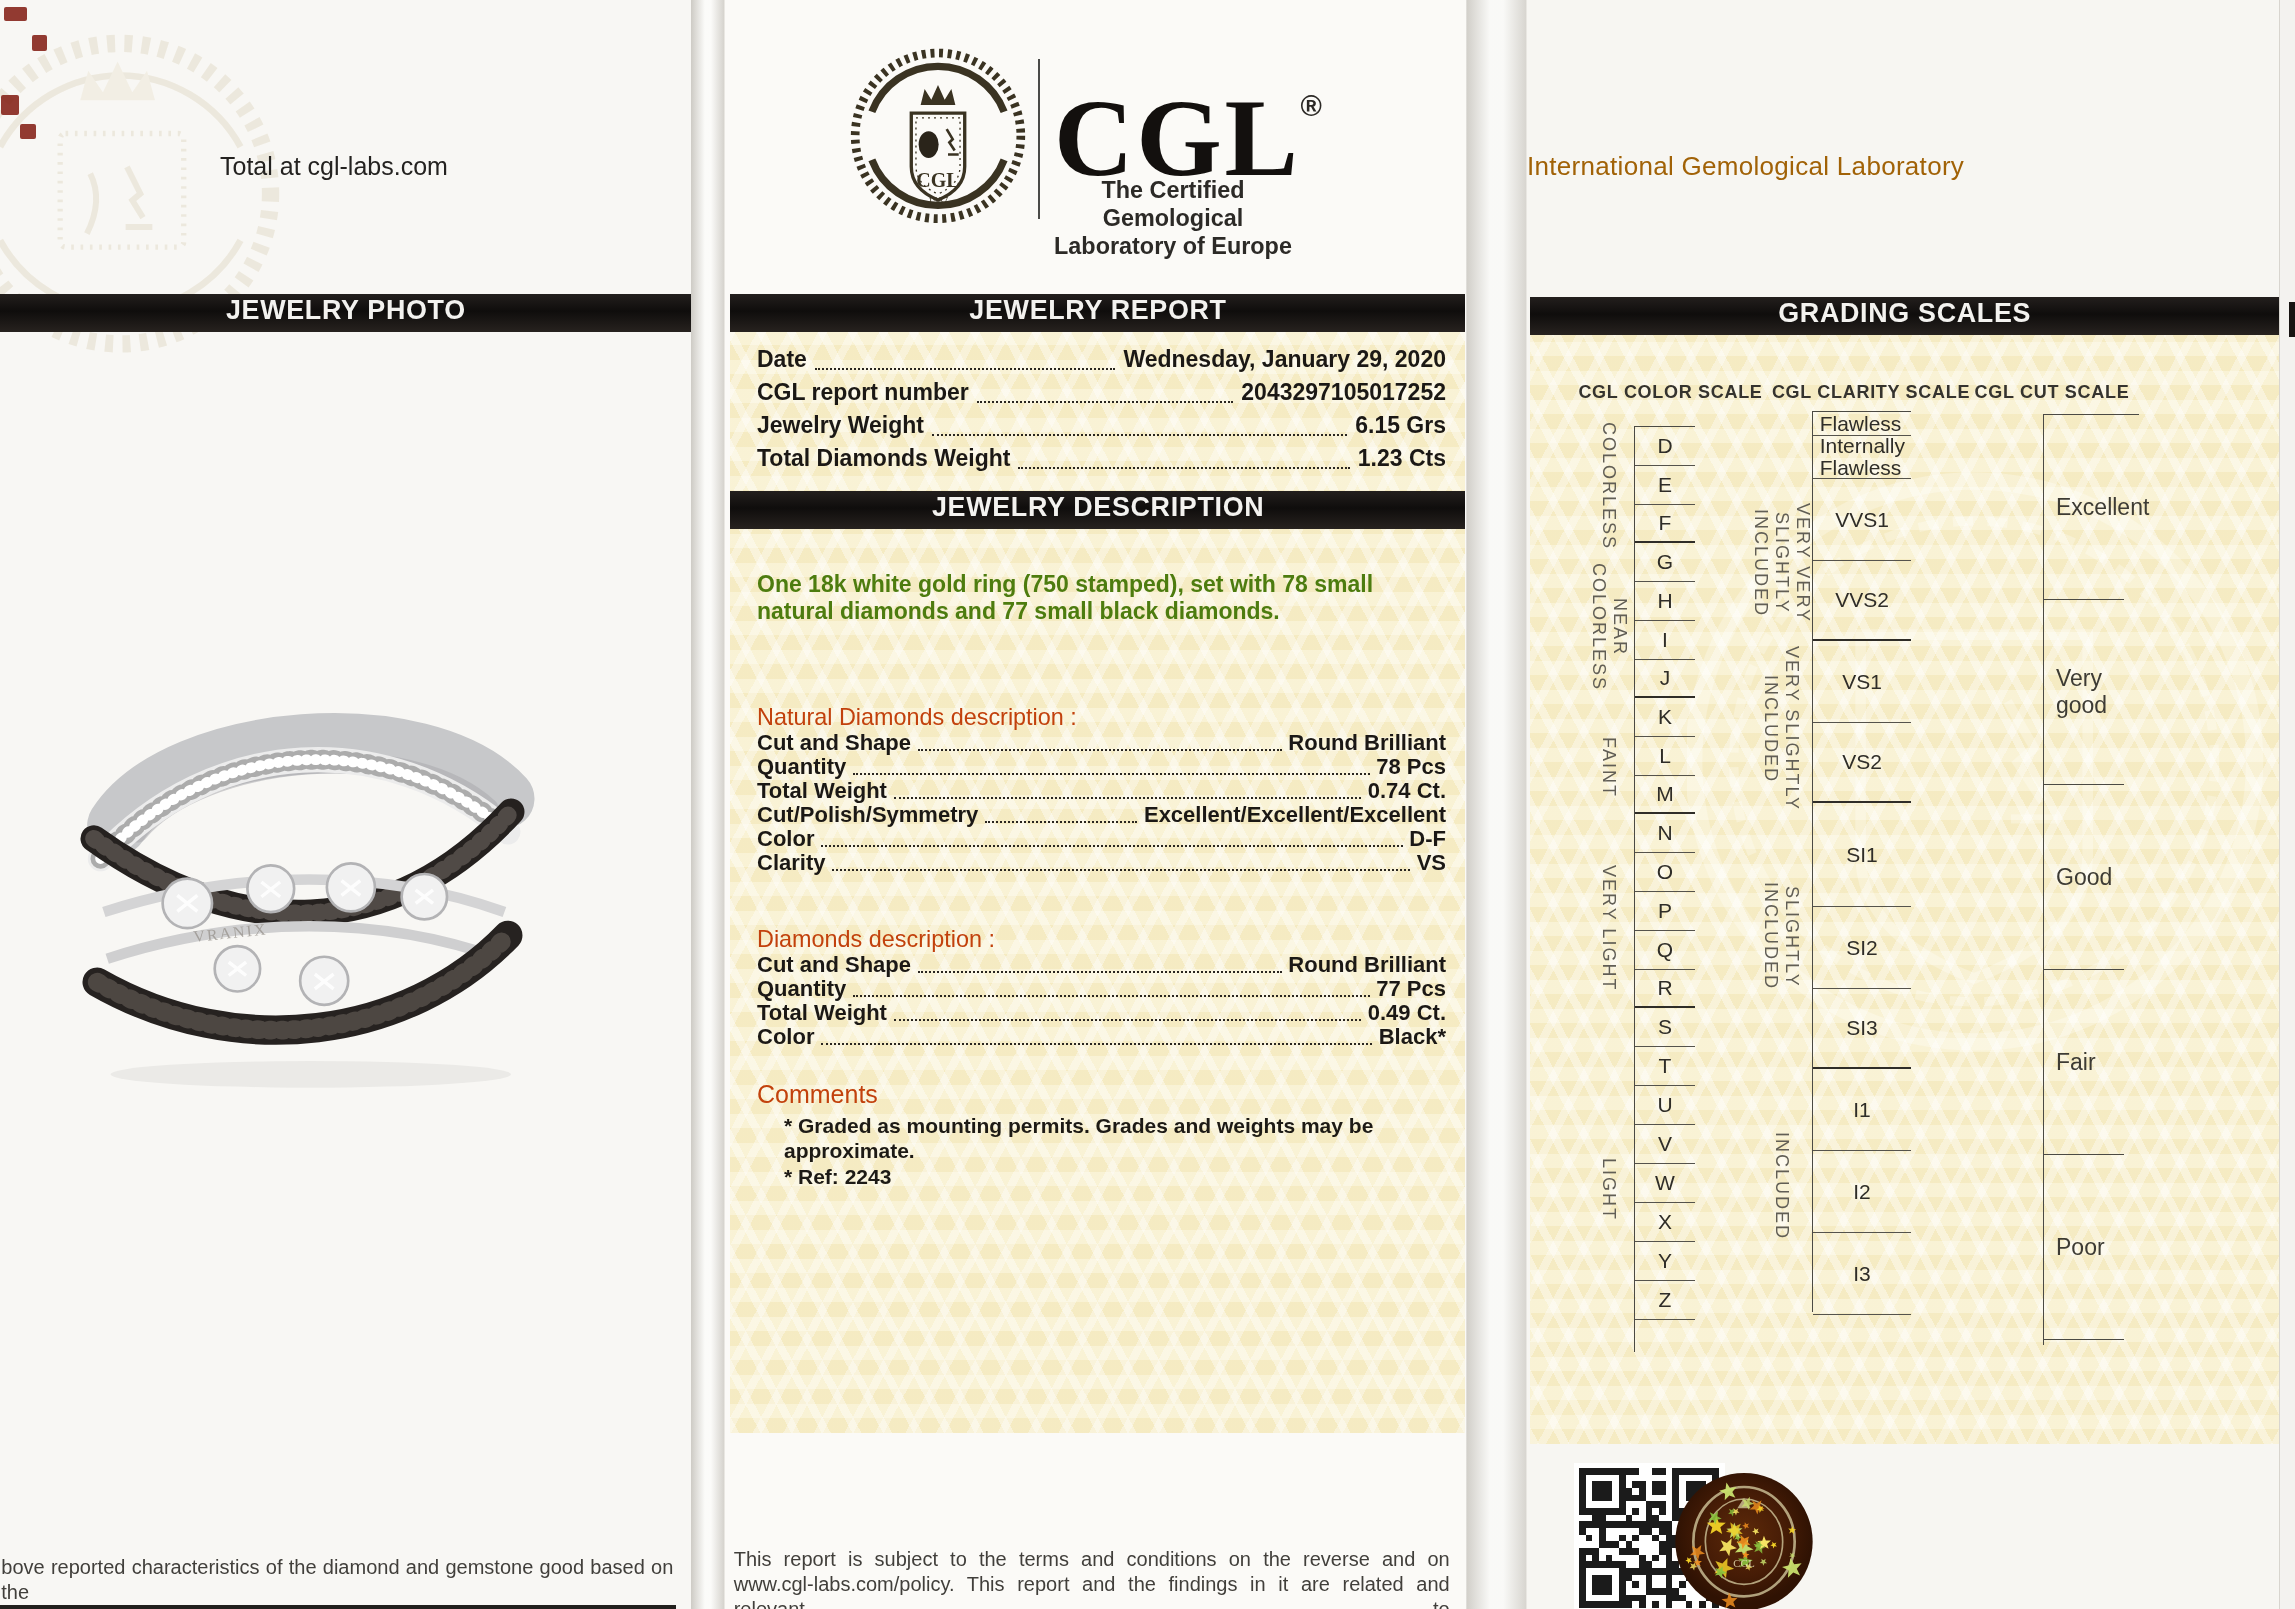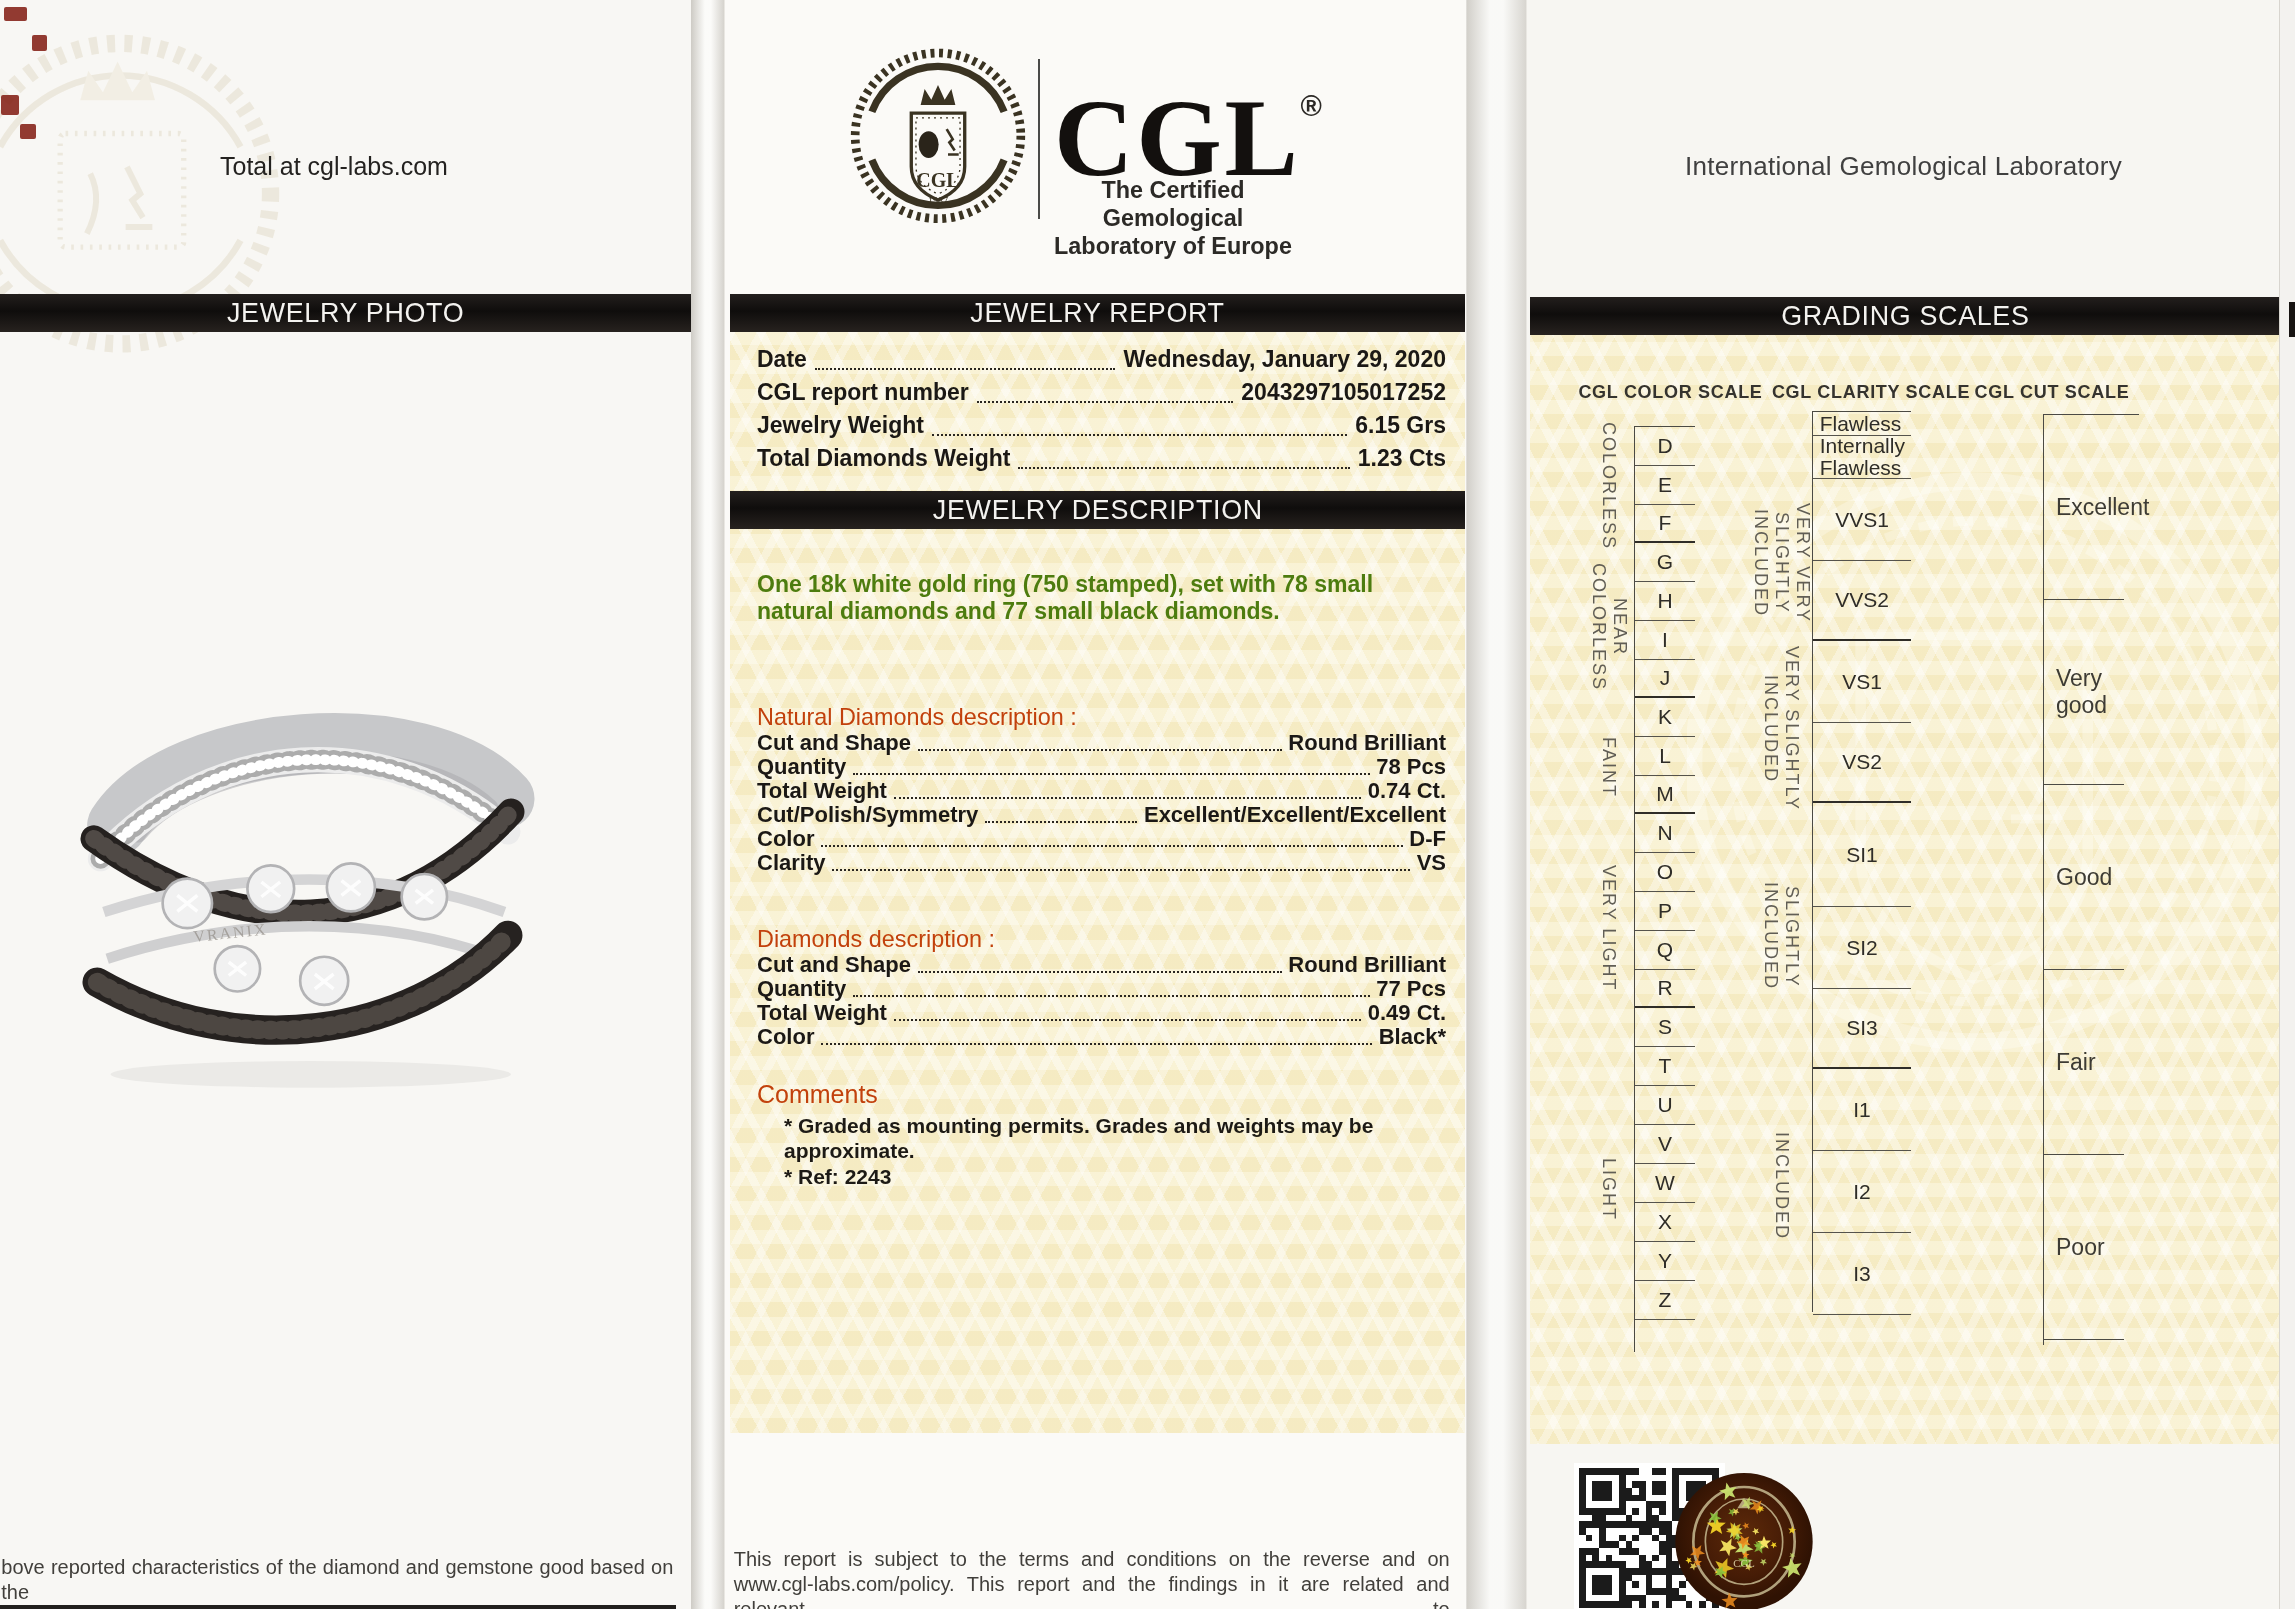--- a/index.html
+++ b/index.html
@@ -13,22 +13,22 @@
   #panel-left{left:0;width:691px;background:#f8f7f4;}
   #panel-mid{left:725px;width:742px;background:#fbfaf7;}
   #panel-right{left:1527px;width:753px;background:#f7f6f2;}
   .fold{position:absolute;top:0;height:1609px;}
   #fold1{left:691px;width:33px;background:linear-gradient(90deg,rgba(95,90,80,.20),rgba(252,252,250,.95) 42%,rgba(252,252,250,.95) 60%,rgba(110,105,95,.16));}
   #fold2{left:1466px;width:60px;background:linear-gradient(90deg,rgba(95,90,80,.18),rgba(250,250,248,.95) 40%,rgba(250,250,248,.95) 62%,rgba(110,105,95,.14));}
   #edge-right{position:absolute;top:0;left:2279px;width:16px;height:1609px;background:#f3f2ef;border-left:1.3px solid #d8d5cf;}
   .band{
     position:absolute;height:38px;
     background:linear-gradient(180deg,#231f1d,#0f0d0c 45%,#27221f);
-    color:#f3f2ef;display:flex;align-items:center;justify-content:center;
-    font-weight:400;font-size:28px;letter-spacing:0.7px;
+    color:#f3f2ef;display:flex;justify-content:center;
+    font-weight:700;font-size:28px;letter-spacing:0.7px;
   }
   .band span{transform:scaleX(.96);}
   .cream{
     position:absolute;
     background-color:#f8f1d2;
     background-image:
       repeating-linear-gradient(62deg, rgba(255,255,255,.40) 0 8px, rgba(255,255,255,0) 8px 27px),
       repeating-linear-gradient(-62deg, rgba(255,255,255,.36) 0 8px, rgba(255,255,255,0) 8px 27px),
       repeating-linear-gradient(0deg, rgba(240,224,166,.35) 0 14.7px, rgba(251,245,219,.35) 14.7px 29px);
   }
@@ -264,21 +264,21 @@
 
   <div class="fineprint" style="left:8.7px;top:1547px;width:716px;line-height:25px;">
     <div class="jl">This report is subject to the terms and conditions on the reverse and on</div>
     <div class="jl">www.cgl-labs.com/policy. This report and the findings in it are related and relevant to</div>
 
   </div>
 </div>
 
 <div class="panel" id="panel-right">
 
-  <div style="position:absolute;left:0;right:0;top:151px;text-align:center;font-size:26px;color:#404040;letter-spacing:0.3px;">International Gemological Laboratory</div>
+  <div style="position:absolute;left:0;right:0;top:151px;text-align:left;font-size:26px;color:#a16207;letter-spacing:0.3px;">International Gemological Laboratory</div>
 
   <div class="band" style="top:297px;left:3.3px;right:0;">
     <span>GRADING SCALES</span>
   </div>
 
   <div class="cream" style="left:3.3px;right:0;top:335px;height:1109px;"></div>
 
   <svg class="wm" style="left:160px;top:414px;opacity:.5;" width="601" height="735" viewBox="0 0 900 1100">
     <g fill="none" stroke="rgba(255,255,255,0.55)">
       <circle cx="430" cy="520" r="420" stroke-width="26"></circle>

